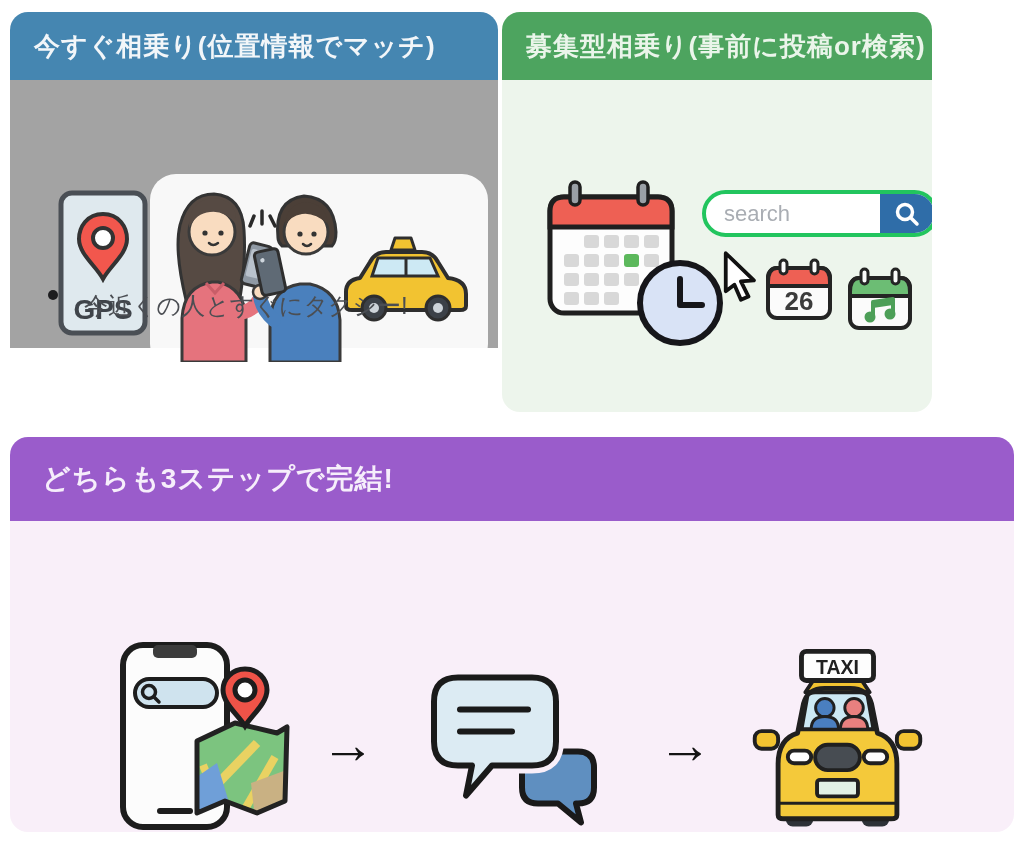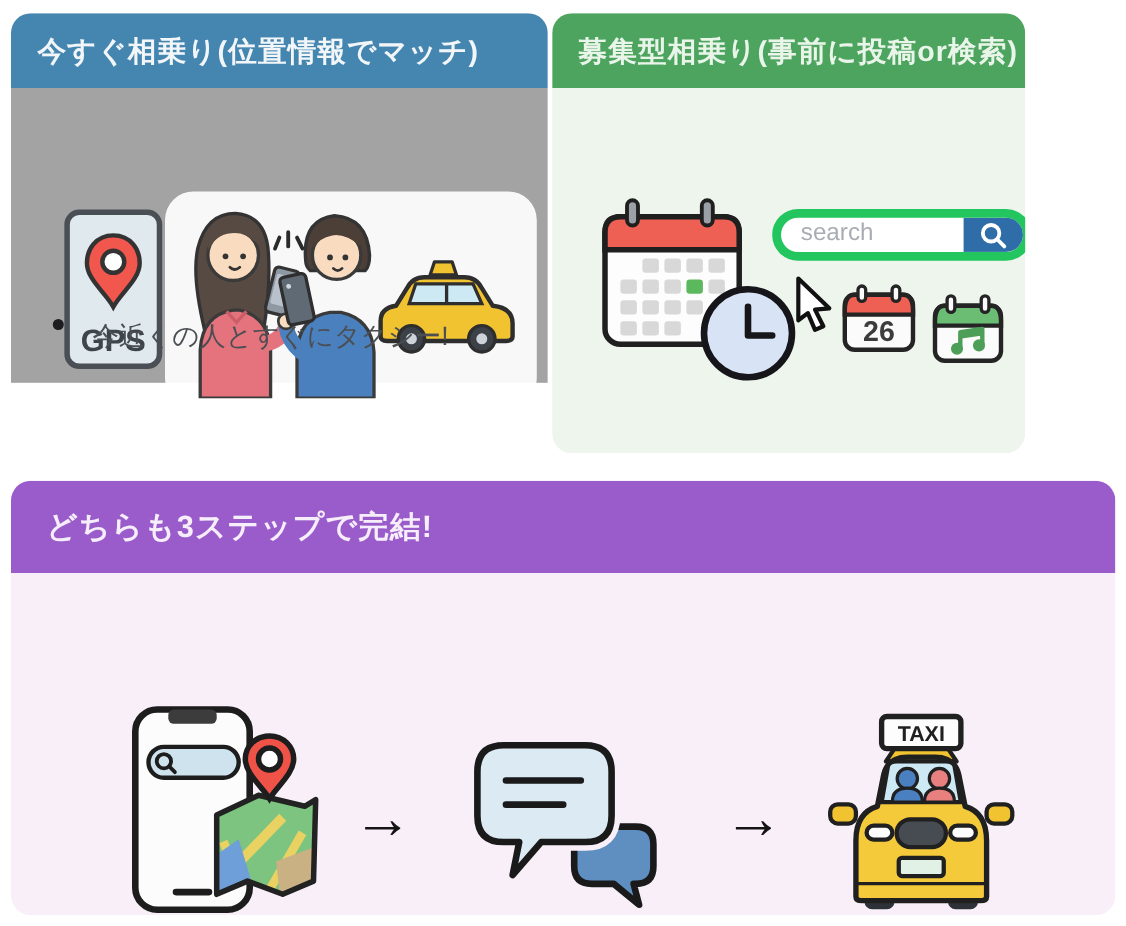--- a/index.html
+++ b/index.html
@@ -31,22 +31,22 @@
   .dot { width:10px; height:10px; border-radius:50%; background:#1d1d1f; margin-right:26px; flex:0 0 auto; }
   .bullet-text { font-size:24px; font-weight:500; color:#4b4e53; white-space:nowrap; }
 
   .abs { position:absolute; }
 
   .illu-backdrop { position:absolute; left:140px; top:94px; width:338px; height:196px;
                    background:rgba(255,255,255,.92); border-radius:26px; }
 
   
   .search-pill { position:absolute; left:200px; top:110px; width:236px; height:47px;
-                 background:#ffffff; border:8px solid #22c55e; border-radius:24px;
-                 display:flex; overflow:hidden; }
+                 background:#ffffff; border:4px solid #22c55e; border-radius:24px;
+                 display:flex; align-items:center; overflow:hidden; }
   .search-text { flex:1; padding-left:18px; font-size:22px; color:#a9adb3; }
   .search-btn  { width:54px; height:100%; background:#2f6da8; display:flex;
                  align-items:center; justify-content:center; }
 
   
   .step-arrow { position:absolute; width:70px; text-align:center; font-size:54px;
                 font-weight:bold; color:#141414; line-height:1; }
 </style>
 </head>
 <body>

